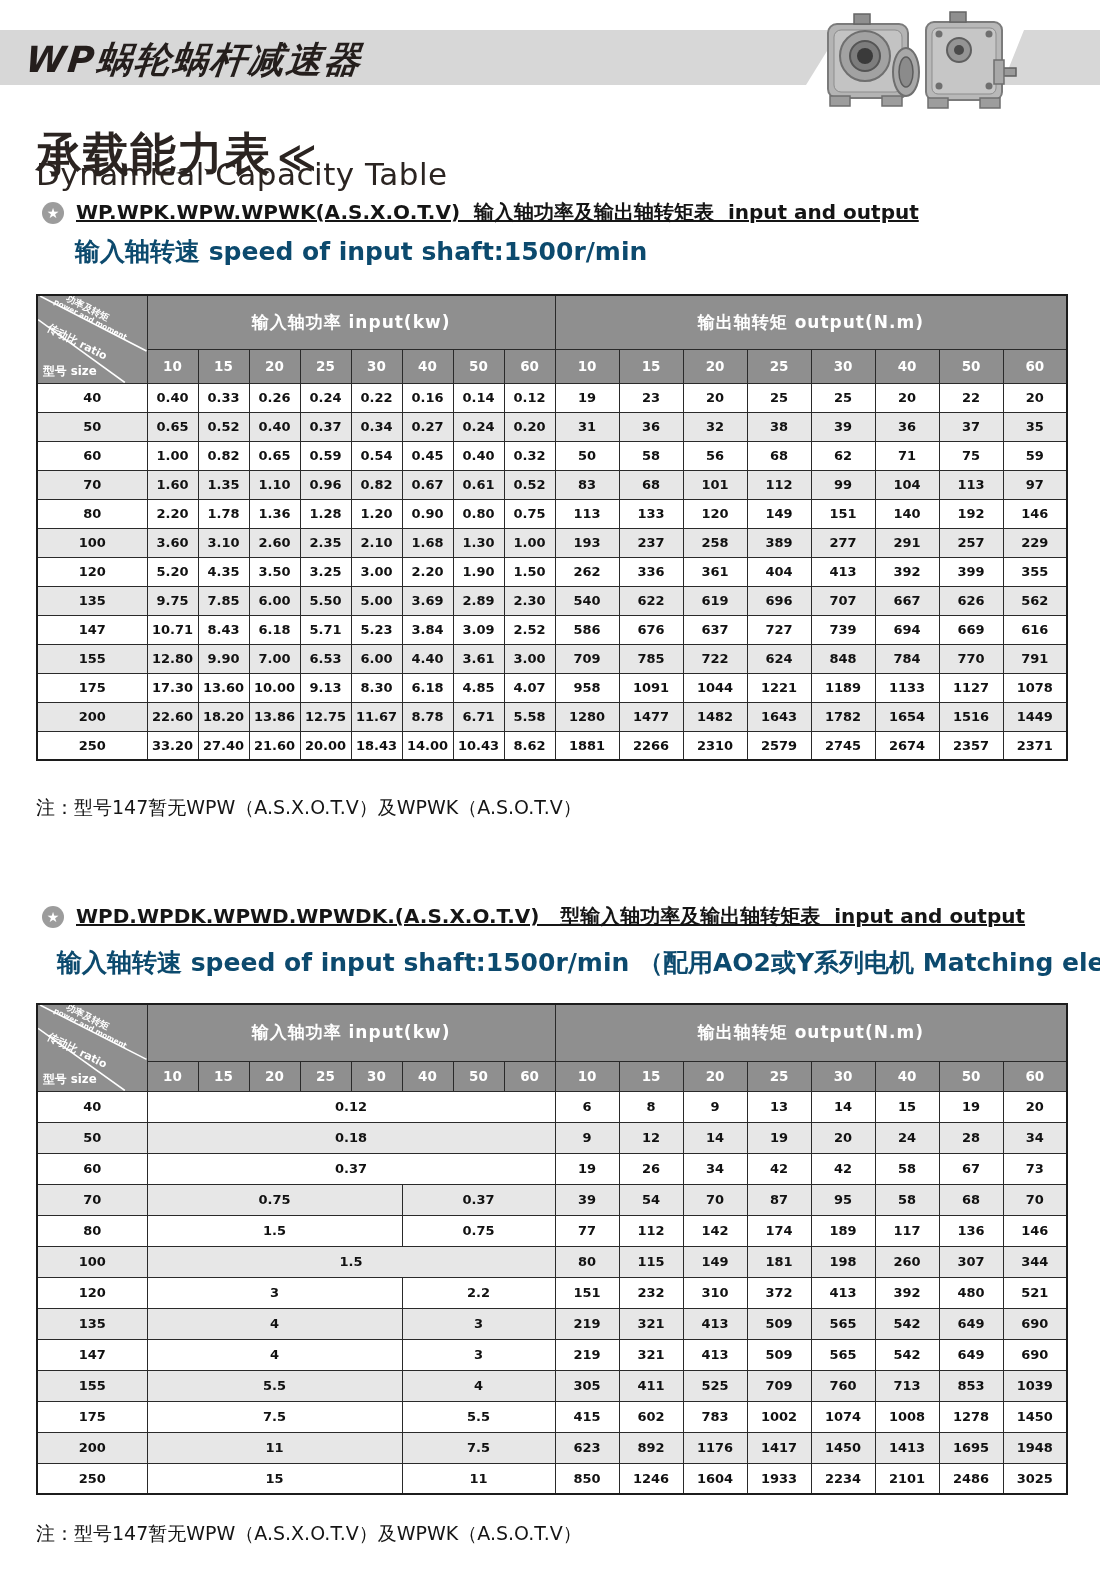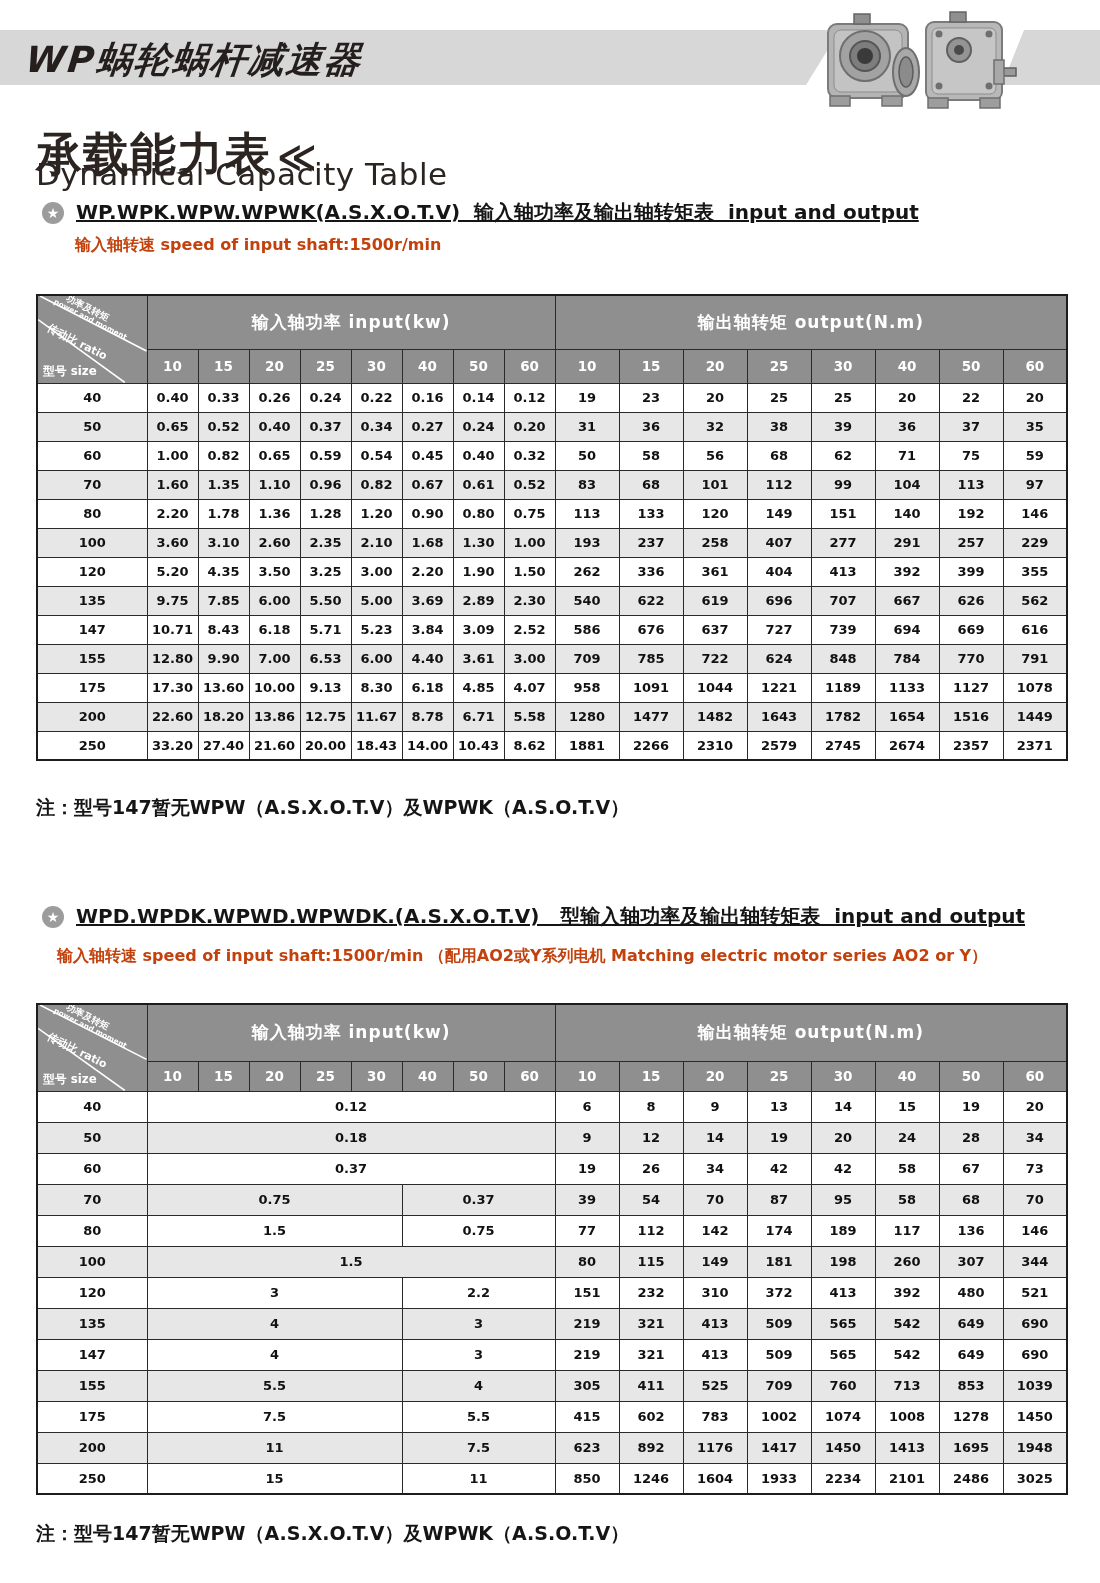--- a/index.html
+++ b/index.html
@@ -39,22 +39,22 @@
   }
 
   
   .sec-heading { position:absolute; display:flex; align-items:center; gap:12px; }
   .star-bullet {
     width:22px; height:22px; border-radius:50%; background:#9c9c9c;
     color:#ffffff; display:inline-flex; align-items:center; justify-content:center;
     font-size:14px; line-height:1; flex:0 0 auto;
   }
   .sec-heading .txt { font-size:20px; font-weight:bold; color:#151515; white-space:pre;text-decoration:underline; }
-  .sec-sub { position:absolute; font-size:16px; font-weight:bold; color:#c2410c; white-space:pre; }
-  .note-line { position:absolute; font-size:19px; font-weight:bold; color:#151515; white-space:pre; }
+  .sec-sub { position:absolute; font-size:25px; font-weight:bold; color:#0c4a6e; white-space:pre; }
+  .note-line { position:absolute; font-size:19px; font-weight:normal; color:#151515; white-space:pre; }
 
   
   table.cap-table {
     position:absolute; border-collapse:collapse; table-layout:fixed;
     border:2px solid #1c1c1c;
   }
   .cap-table th, .cap-table td {
     border:1px solid #2a2a2a; text-align:center; vertical-align:middle;
     padding:0; overflow:hidden;
   }
@@ -272,21 +272,21 @@
           <td>3.10</td>
           <td>2.60</td>
           <td>2.35</td>
           <td>2.10</td>
           <td>1.68</td>
           <td>1.30</td>
           <td>1.00</td>
           <td>193</td>
           <td>237</td>
           <td>258</td>
-          <td>407</td>
+          <td>389</td>
           <td>277</td>
           <td>291</td>
           <td>257</td>
           <td>229</td>
         </tr>
         <tr>
           <td>120</td>
           <td>5.20</td>
           <td>4.35</td>
           <td>3.50</td>

